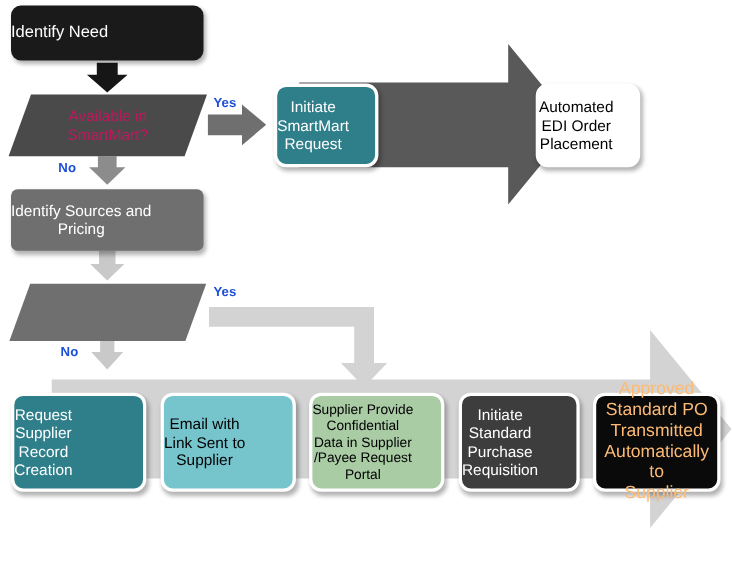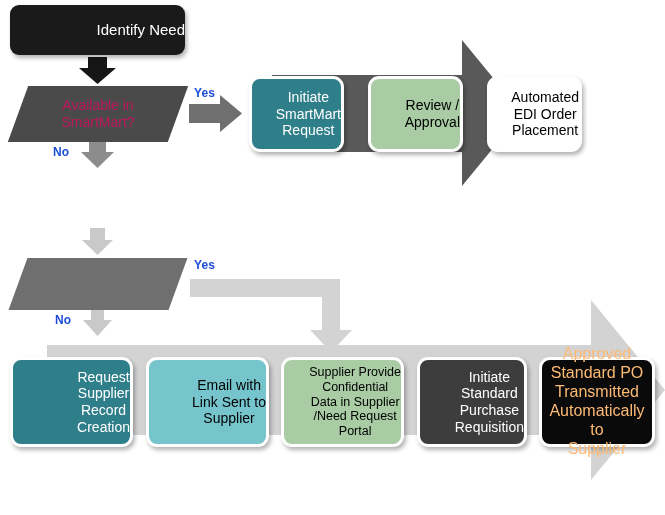--- a/index.html
+++ b/index.html
@@ -15,21 +15,21 @@
     width: 665px;
     height: 515px;
     background: #ffffff;
     overflow: hidden;
   }
   .node {
     position: absolute;
     box-sizing: border-box;
     display: flex;
     align-items: center;
-    justify-content: flex-end;
+    justify-content: flex-start;
     text-align: center;
     line-height: 1.18;
     white-space: pre-line;
   }
 
   
   .rbox {
     border-radius: 11px;
     border: 3px solid #ffffff;
     box-shadow: 2px 3px 4px rgba(0,0,0,0.30);
@@ -104,65 +104,65 @@
   <div class="node rbox flat" style="left:10px; top:5px; width:175px; height:50px; background:#1a1a1a; color:#ffffff; font-size:15px;">
     <span>Identify Need</span>
   </div>
 
   <div class="node parallelogram" style="left:18px; top:86px; width:160px; height:56px; color:#be185d; font-size:14px;">
     <div class="skewbg" style="background:#4a4a4a;"></div>
     <span class="ptext">Available in
 SmartMart?</span>
   </div>
 
+  <div class="node rbox flat" style="left:10px; top:172px; width:175px; height:56px; background:#6f6f6f; color:#ffffff; font-size:14px; border-radius:6px;">
+    <span>Identify Sources and
+Pricing</span>
+  </div>
 
   <div class="node parallelogram" style="left:18px; top:258px; width:160px; height:52px; color:#ffffff; font-size:14px;">
     <div class="skewbg" style="background:#6f6f6f;"></div>
   </div>
 
   <div class="edgelabel" style="left:194px; top:86px;">Yes</div>
   <div class="edgelabel" style="left:53px; top:145px;">No</div>
   <div class="edgelabel" style="left:194px; top:258px;">Yes</div>
   <div class="edgelabel" style="left:55px; top:313px;">No</div>
 
   <div class="node rbox" style="left:249px; top:76px; width:95px; height:76px; background:#2f7f8a; color:#ffffff; font-size:14px;">
     <span>Initiate
 SmartMart
 Request</span>
   </div>
 
-  <div class="node rbox" style="left:368px; top:76px; width:95px; height:76px; background:#a9cca5; color:#000000; font-size:14px;">
-    <span>Review /
-Approval</span>
-  </div>
 
   <div class="node rbox" style="left:487px; top:76px; width:95px; height:76px; background:#ffffff; color:#000000; font-size:14px;">
     <span>Automated
 EDI Order
 Placement</span>
   </div>
 
   <div class="node rbox" style="left:10px; top:357px; width:123px; height:90px; background:#2f7f8a; color:#ffffff; font-size:14px;">
     <span>Request
 Supplier
 Record
 Creation</span>
   </div>
 
-  <div class="node rbox" style="left:146px; top:357px; width:123px; height:90px; background:#76c5cd; color:#000000; font-size:14px;padding-left:24px;">
+  <div class="node rbox" style="left:146px; top:357px; width:123px; height:90px; background:#76c5cd; color:#000000; font-size:14px;">
     <span>Email with
 Link Sent to
 Supplier</span>
   </div>
 
   <div class="node rbox" style="left:281px; top:357px; width:123px; height:90px; background:#a9cca5; color:#000000; font-size:12.5px;">
     <span>Supplier Provide
 Confidential
 Data in Supplier
-/Need Request
+/Payee Request
 Portal</span>
   </div>
 
   <div class="node rbox" style="left:417px; top:357px; width:110px; height:90px; background:#3d3d3d; color:#ffffff; font-size:14px;">
     <span>Initiate
 Standard
 Purchase
 Requisition</span>
   </div>
 

